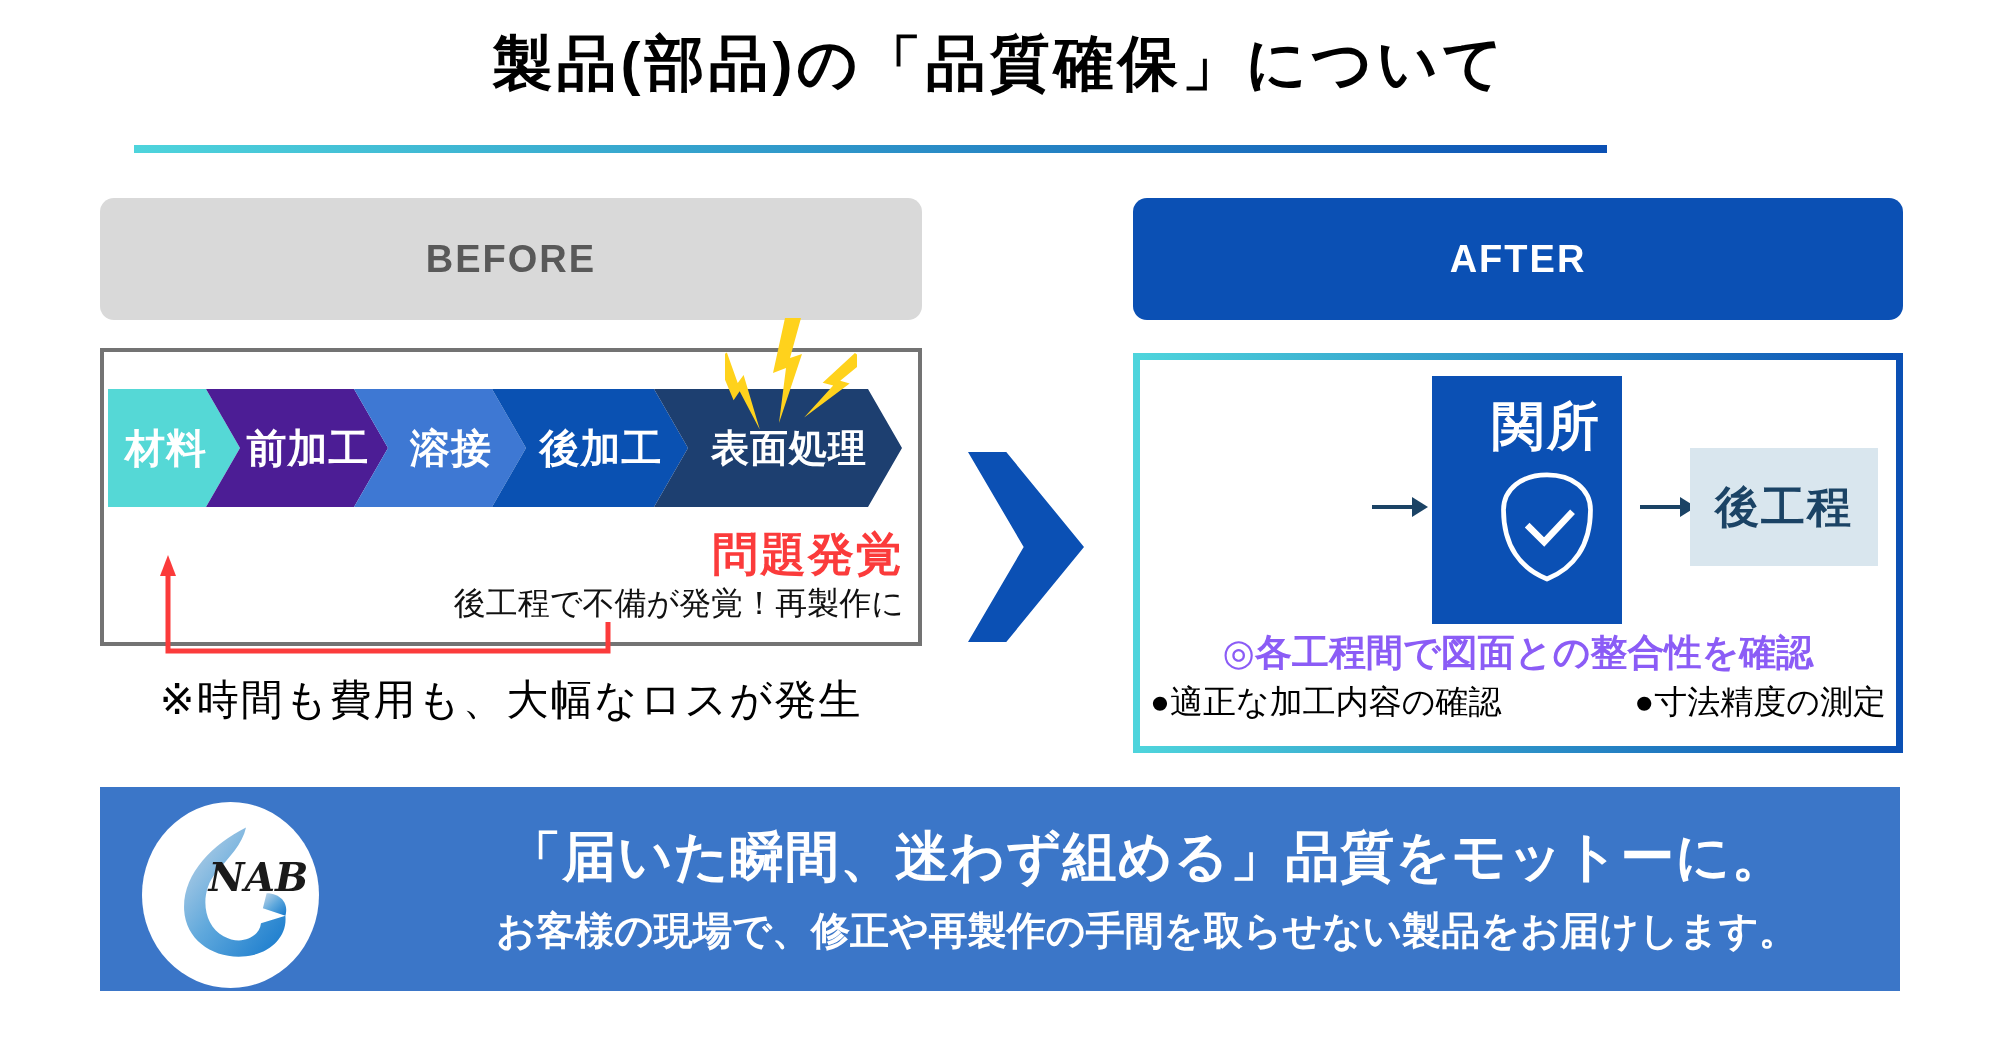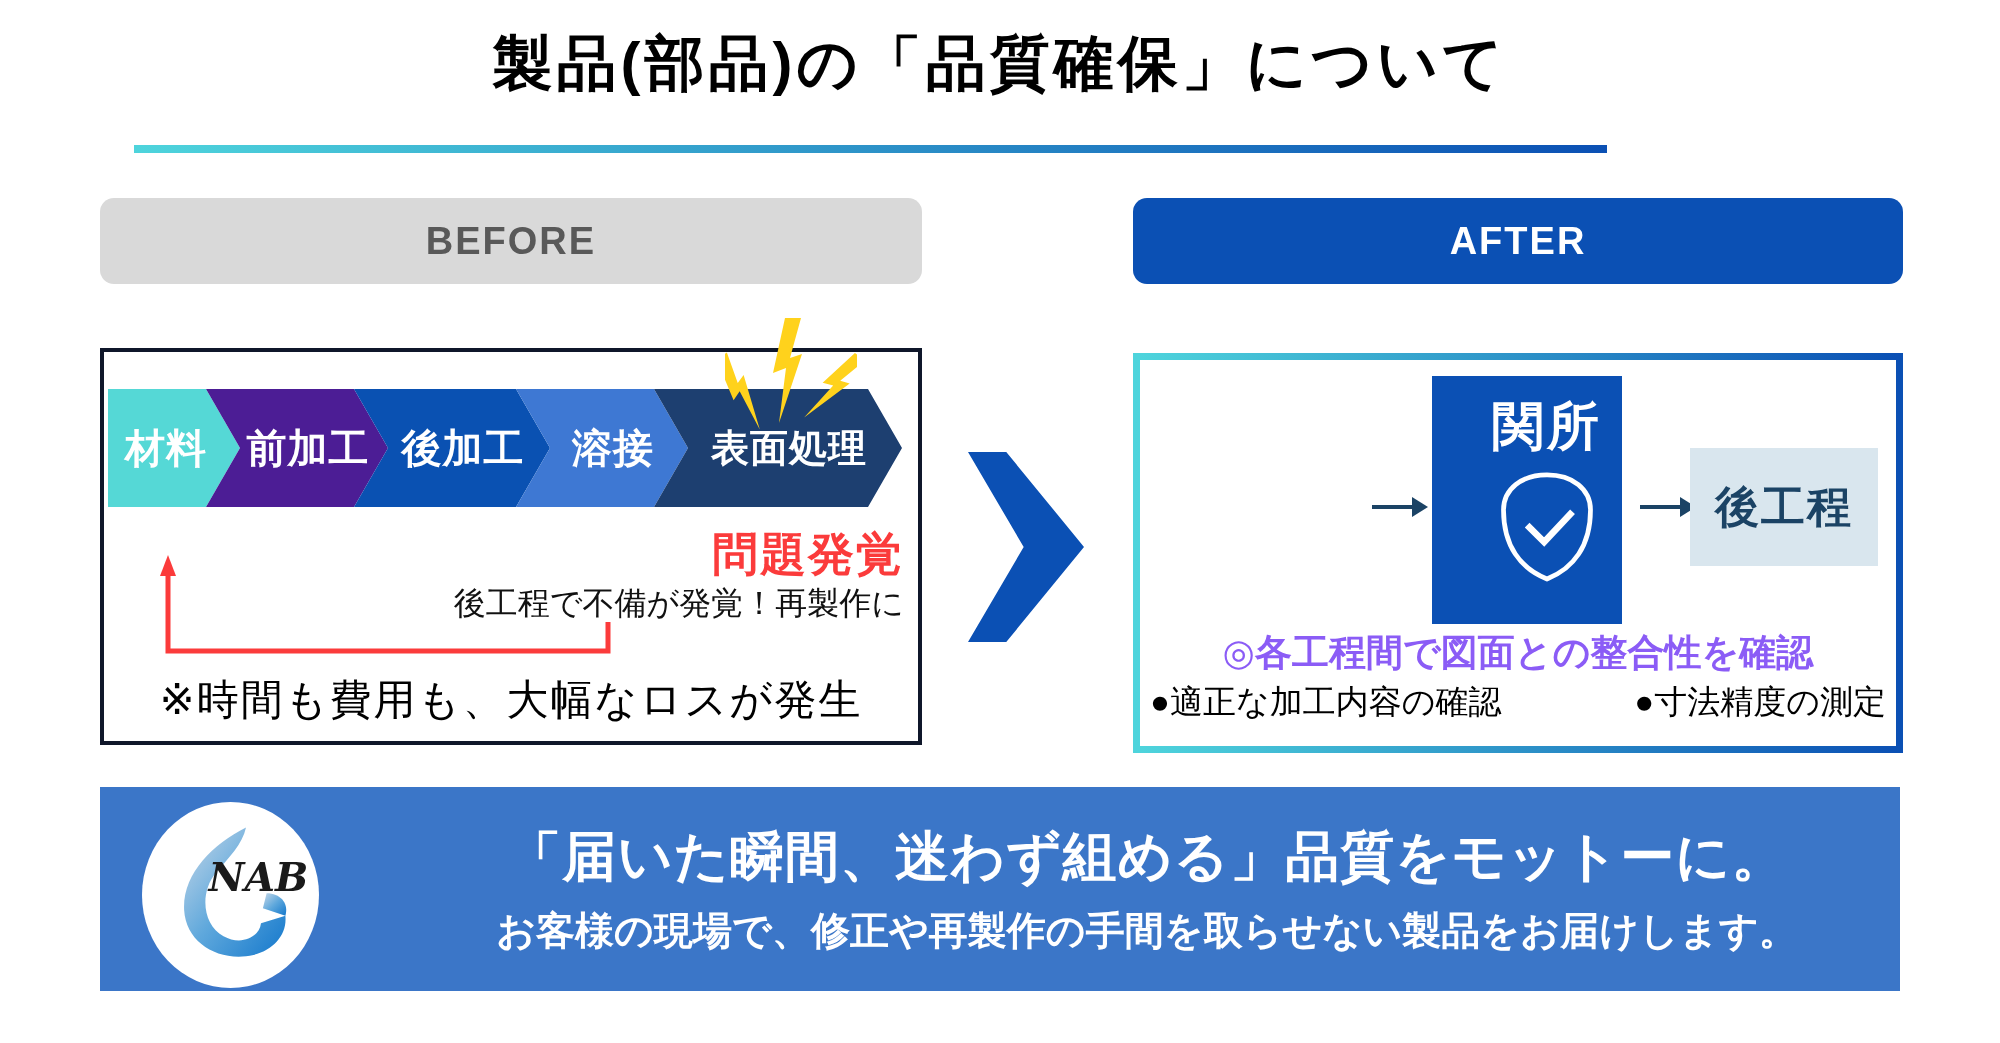--- a/index.html
+++ b/index.html
@@ -4,28 +4,28 @@
 <style>
   * { box-sizing: border-box; margin: 0; padding: 0; }
   body { background: #fff; font-family: "Liberation Sans", "DejaVu Sans", sans-serif; }
   .canvas { position: relative; width: 2000px; height: 1043px; background: #fff; overflow: hidden; }
 
   .title { position: absolute; top: 24px; left: 0; width: 100%; text-align: center;
            font-size: 60px; font-weight: 900; letter-spacing: 4px; color: #000; }
   .title-underline { position: absolute; left: 134px; top: 145px; width: 1473px; height: 8px;
            background: linear-gradient(90deg, var(--accent-cyan), var(--accent-blue)); }
 
-  .section-header { position: absolute; top: 198px; height: 86px; border-radius: 14px;
+  .section-header { position: absolute; top: 198px; height: 122px; border-radius: 14px;
            display: flex; align-items: center; justify-content: center;
            font-size: 38px; font-weight: bold; letter-spacing: 2px; }
   .before-header { left: 100px; width: 822px; background: var(--header-gray); color: var(--header-gray-text); }
   .after-header  { left: 1133px; width: 770px; background: var(--accent-blue); color: #fff; }
 
-  .before-panel { position: absolute; left: 100px; top: 348px; width: 822px; height: 397px;
-           background: #fff; border: 4px solid #0f172a; }
+  .before-panel { position: absolute; left: 100px; top: 348px; width: 822px; height: 298px;
+           background: #fff; border: 4px solid #737373; }
 
   .chevron-row { position: absolute; left: 4px; top: 37px; height: 118px; display: flex; }
   .chevron { height: 118px; display: flex; align-items: center; justify-content: center;
            color: #fff; font-weight: bold; font-size: 40px; letter-spacing: 1px; white-space: nowrap; }
   .chevron.first { clip-path: polygon(0 0, calc(100% - 34px) 0, 100% 50%, calc(100% - 34px) 100%, 0 100%); padding-right: 16px; }
   .chevron.notched { margin-left: -34px; padding-left: 22px;
            clip-path: polygon(0 0, calc(100% - 34px) 0, 100% 50%, calc(100% - 34px) 100%, 0 100%, 34px 50%); }
   .w-s1 { width: 132px; } .w-s2 { width: 182px; } .w-s3 { width: 172px; }
   .w-s4 { width: 196px; } .w-s5 { width: 248px; font-size: 38px; }
 
@@ -82,25 +82,25 @@
   </div>
 
   <div class="before-panel">
     <div class="chevron-row">
       <div class="chevron first w-s1" style="background-color: rgb(85, 216, 214);">
         <span>材料</span>
       </div>
       <div class="chevron notched w-s2" style="background-color: #4c1d95;">
         <span>前加工</span>
       </div>
+      <div class="chevron notched w-s3" style="background-color: rgb(62, 120, 211);">
+        <span>溶接</span>
+      </div>
       <div class="chevron notched w-s4" style="background-color: rgb(10, 81, 178);">
         <span>後加工</span>
-      </div>
-      <div class="chevron notched w-s3" style="background-color: rgb(62, 120, 211);">
-        <span>溶接</span>
       </div>
       <div class="chevron notched w-s5" style="background-color: rgb(29, 63, 112);">
         <span>表面処理</span>
       </div>
     </div>
 
     <svg class="bolts" width="132" height="136" viewBox="0 0 132 136">
       <g style="fill:var(--bolt-yellow)">
         <polygon points="12,0 28,0 17,40 29,36 6,105 13,50 0,55" transform="translate(48,0)"></polygon>
         <polygon points="12,0 28,0 17,40 29,36 6,105 13,50 0,55" transform="translate(2,34) scale(0.78) rotate(-35 15 45)"></polygon>

